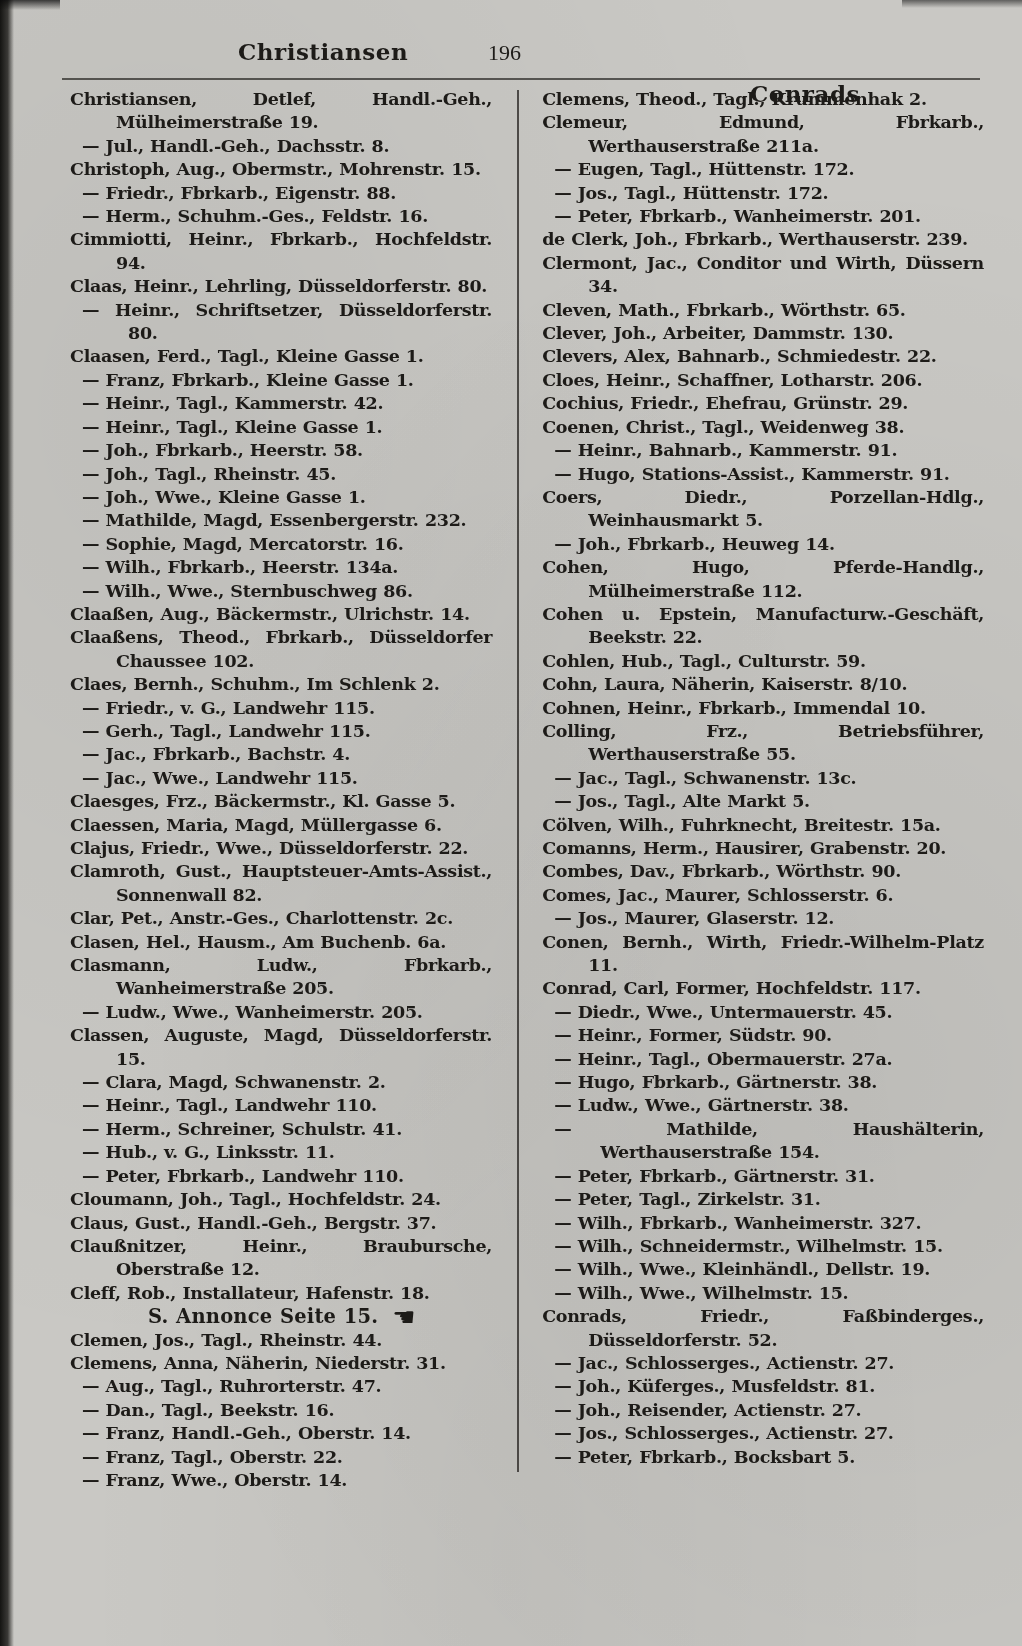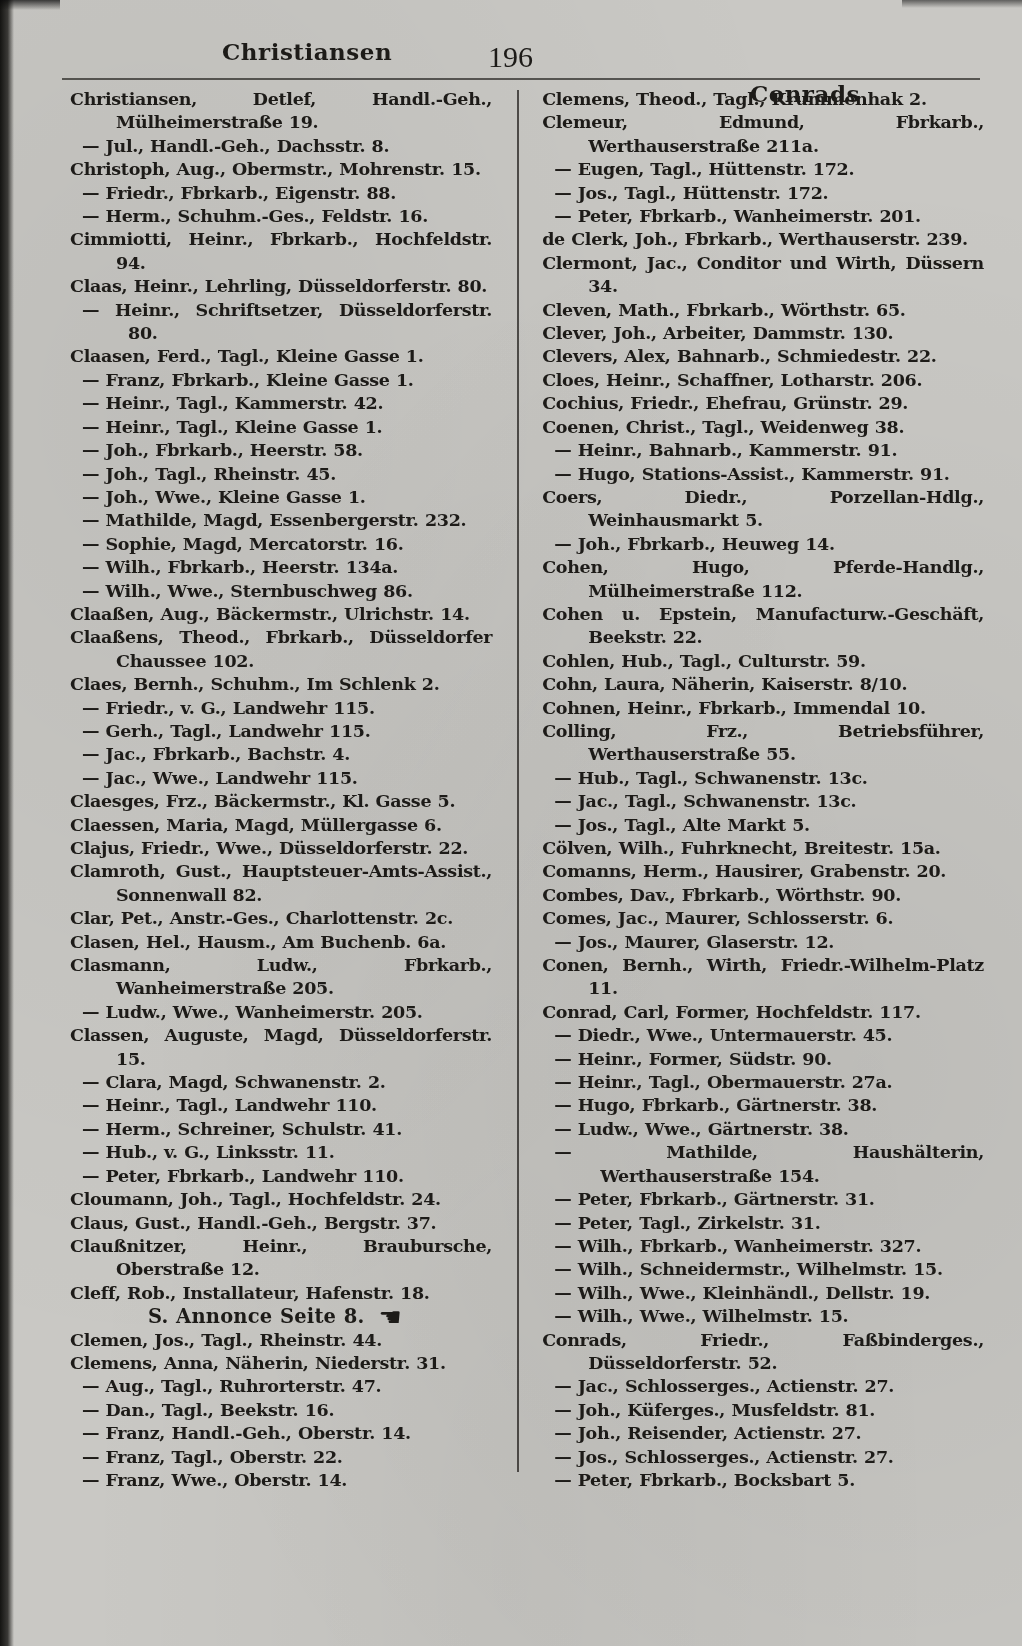--- a/index.html
+++ b/index.html
@@ -44,27 +44,27 @@
     right: 40px;
     height: 30px;
   }
   .running-head {
     position: absolute;
     top: 0;
     font-weight: bold;
     font-size: 23px;
     letter-spacing: 0.5px;
   }
-  .running-head.left { left: 162px; }
+  .running-head.left { left: 178px; }
   .running-head.right { left: 690px; margin-top: 42px; }
   .page-number {
     position: absolute;
     top: 2px;
     left: 428px;
-    font-size: 30px;
+    font-size: 22px;
     font-weight: normal;
     font-family: "Liberation Serif", "DejaVu Serif", serif;
   }
   .header-rule {
     position: absolute;
     top: 78px;
     left: 62px;
     right: 42px;
     height: 2px;
     background: rgba(25,23,20,0.65);
@@ -175,21 +175,21 @@
         <p class="entry"><span>Classen, Auguste, Magd, Düsseldorferstr. 15.</span></p>
         <p class="entry sub"><span>— Clara, Magd, Schwanenstr. 2.</span></p>
         <p class="entry sub"><span>— Heinr., Tagl., Landwehr 110.</span></p>
         <p class="entry sub"><span>— Herm., Schreiner, Schulstr. 41.</span></p>
         <p class="entry sub"><span>— Hub., v. G., Linksstr. 11.</span></p>
         <p class="entry sub"><span>— Peter, Fbrkarb., Landwehr 110.</span></p>
         <p class="entry"><span>Cloumann, Joh., Tagl., Hochfeldstr. 24.</span></p>
         <p class="entry"><span>Claus, Gust., Handl.-Geh., Bergstr. 37.</span></p>
         <p class="entry"><span>Claußnitzer, Heinr., Braubursche, Oberstraße 12.</span></p>
         <p class="entry"><span>Cleff, Rob., Installateur, Hafenstr. 18.</span></p>
-        <p class="entry annonce"><span>S. Annonce Seite 8.</span><span class="manicule">☚</span></p>
+        <p class="entry annonce"><span>S. Annonce Seite 15.</span><span class="manicule">☚</span></p>
         <p class="entry"><span>Clemen, Jos., Tagl., Rheinstr. 44.</span></p>
         <p class="entry"><span>Clemens, Anna, Näherin, Niederstr. 31.</span></p>
         <p class="entry sub"><span>— Aug., Tagl., Ruhrorterstr. 47.</span></p>
         <p class="entry sub"><span>— Dan., Tagl., Beekstr. 16.</span></p>
         <p class="entry sub"><span>— Franz, Handl.-Geh., Oberstr. 14.</span></p>
         <p class="entry sub"><span>— Franz, Tagl., Oberstr. 22.</span></p>
         <p class="entry sub"><span>— Franz, Wwe., Oberstr. 14.</span></p>
       </div>
     <div class="column-divider"></div>
     <div class="column right-col" id="col-right">
@@ -209,21 +209,20 @@
         <p class="entry sub"><span>— Heinr., Bahnarb., Kammerstr. 91.</span></p>
         <p class="entry sub"><span>— Hugo, Stations-Assist., Kammerstr. 91.</span></p>
         <p class="entry"><span>Coers, Diedr., Porzellan-Hdlg., Weinhausmarkt 5.</span></p>
         <p class="entry sub"><span>— Joh., Fbrkarb., Heuweg 14.</span></p>
         <p class="entry"><span>Cohen, Hugo, Pferde-Handlg., Mülheimerstraße 112.</span></p>
         <p class="entry"><span>Cohen u. Epstein, Manufacturw.-Geschäft, Beekstr. 22.</span></p>
         <p class="entry"><span>Cohlen, Hub., Tagl., Culturstr. 59.</span></p>
         <p class="entry"><span>Cohn, Laura, Näherin, Kaiserstr. 8/10.</span></p>
         <p class="entry"><span>Cohnen, Heinr., Fbrkarb., Immendal 10.</span></p>
         <p class="entry"><span>Colling, Frz., Betriebsführer, Werthauserstraße 55.</span></p>
-        <p class="entry sub"><span>— Hub., Tagl., Schwanenstr. 13c.</span></p>
         <p class="entry sub"><span>— Jac., Tagl., Schwanenstr. 13c.</span></p>
         <p class="entry sub"><span>— Jos., Tagl., Alte Markt 5.</span></p>
         <p class="entry"><span>Cölven, Wilh., Fuhrknecht, Breitestr. 15a.</span></p>
         <p class="entry"><span>Comanns, Herm., Hausirer, Grabenstr. 20.</span></p>
         <p class="entry"><span>Combes, Dav., Fbrkarb., Wörthstr. 90.</span></p>
         <p class="entry"><span>Comes, Jac., Maurer, Schlosserstr. 6.</span></p>
         <p class="entry sub"><span>— Jos., Maurer, Glaserstr. 12.</span></p>
         <p class="entry"><span>Conen, Bernh., Wirth, Friedr.-Wilhelm-Platz 11.</span></p>
         <p class="entry"><span>Conrad, Carl, Former, Hochfeldstr. 117.</span></p>
         <p class="entry sub"><span>— Diedr., Wwe., Untermauerstr. 45.</span></p>

